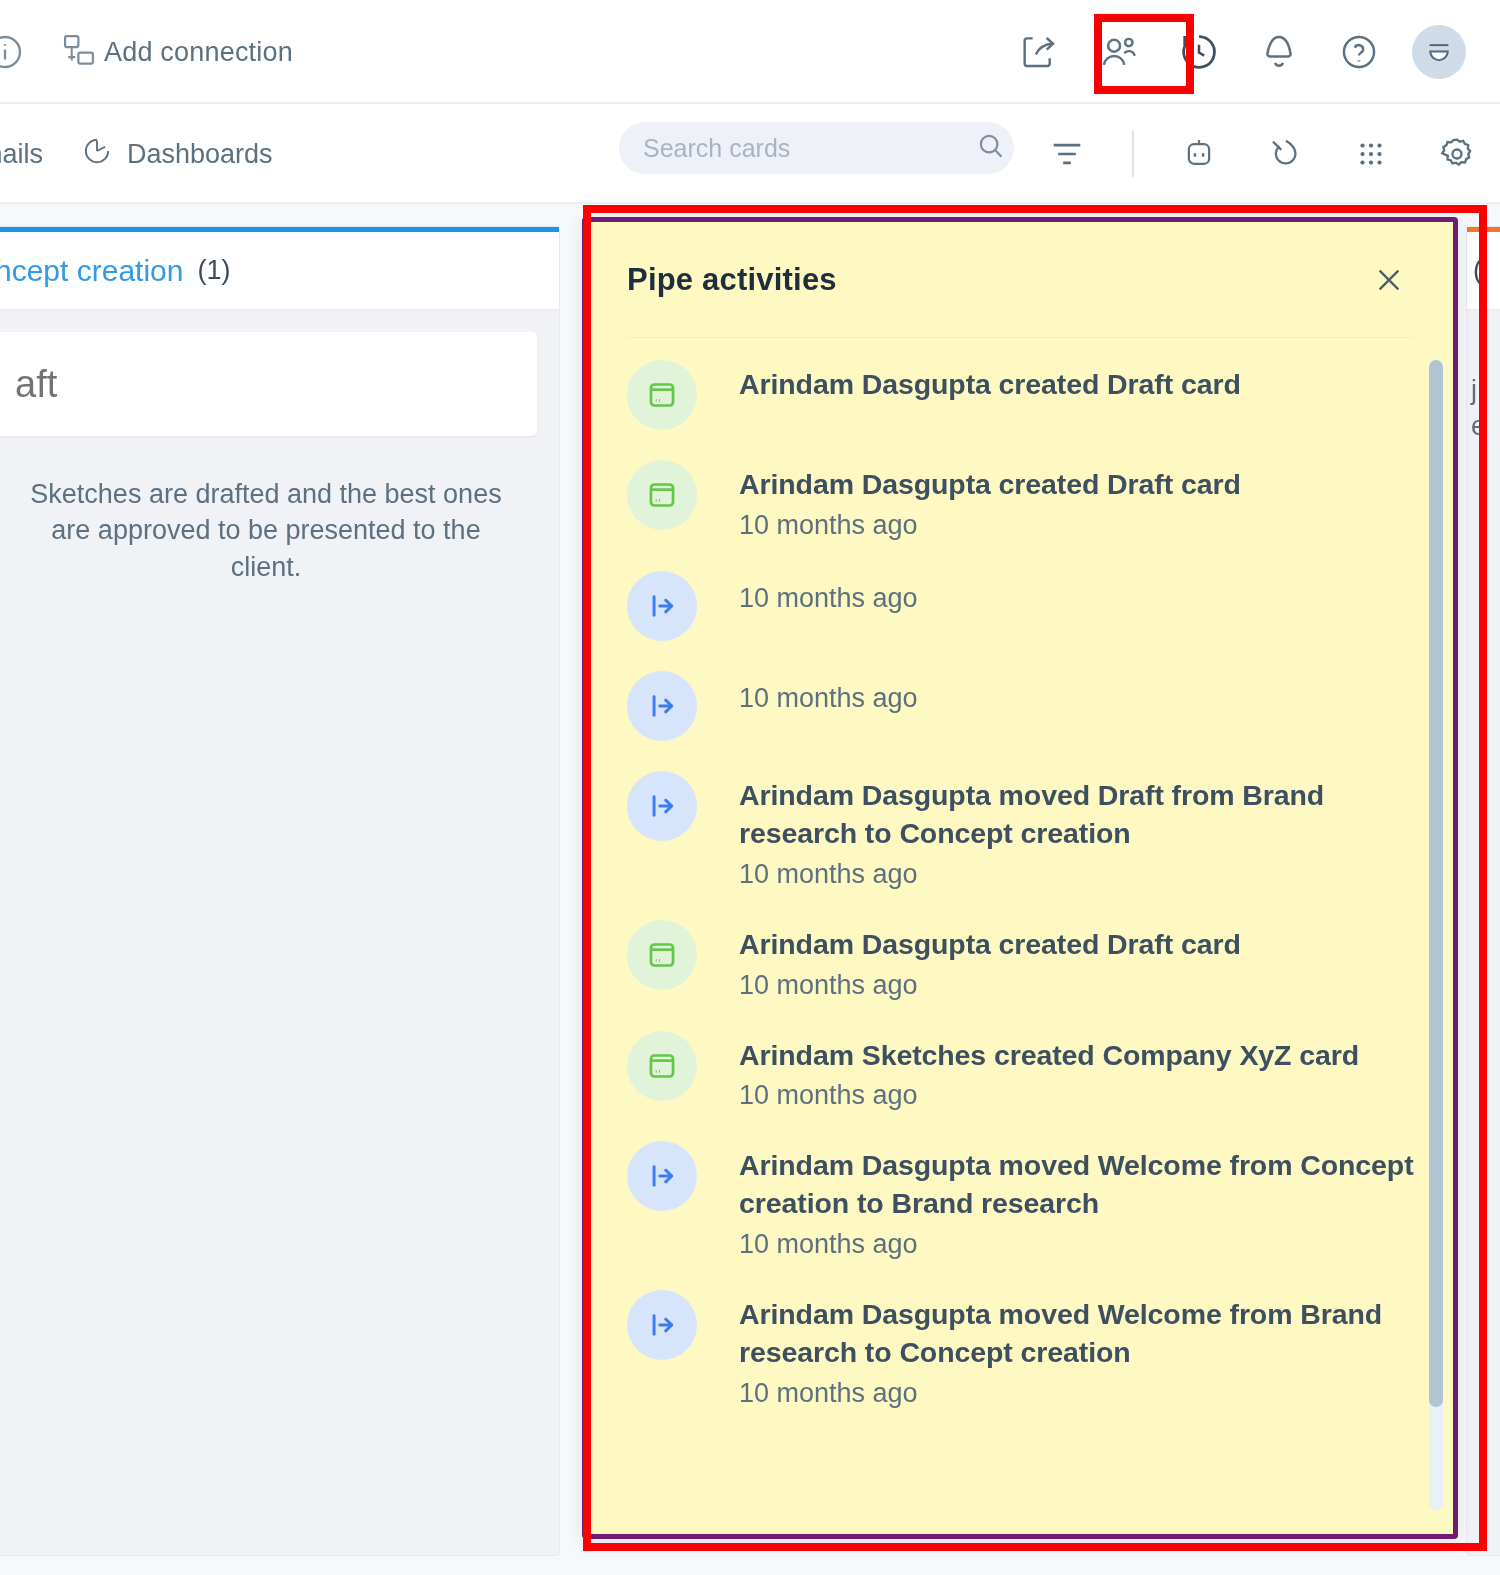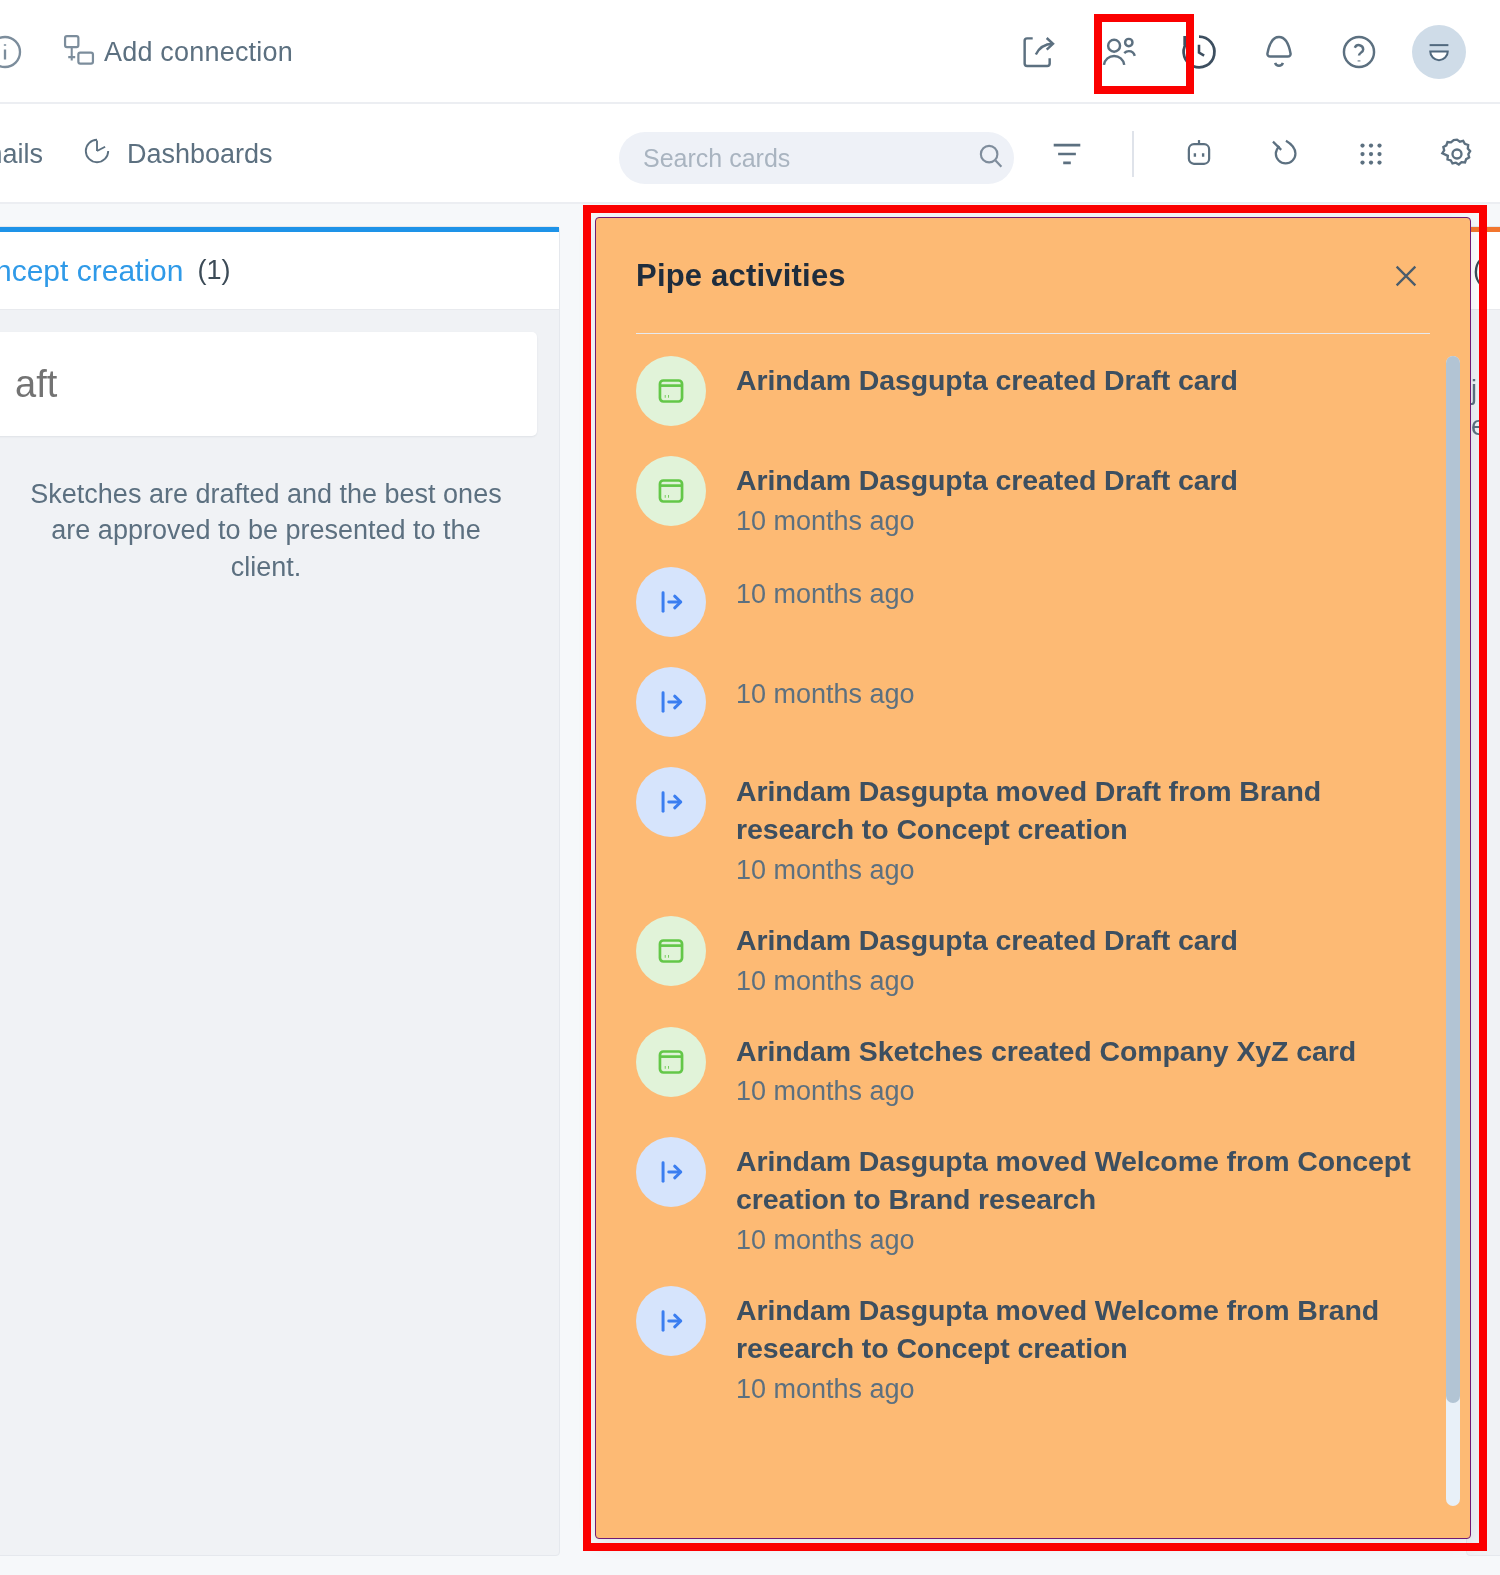--- a/index.html
+++ b/index.html
@@ -35,21 +35,21 @@
   }
 
   
   .toolbar2 {
     position: absolute; left: 0; top: 104px; width: 1500px; height: 100px;
     background: #ffffff; border-bottom: 2px solid #eceef2;
   }
   .t2-left { position: absolute; left: -52px; top: 0; height: 100px; display: flex; align-items: center; gap: 38px; }
   .t2-item { display: flex; align-items: center; gap: 14px; font-size: 27px; color: #5c7080; cursor: pointer; }
   .searchbox {
-    position: absolute; left: 619px; top: 28px; width: 395px; height: 52px;
+    position: absolute; left: 619px; top: 18px; width: 395px; height: 52px;
     background: #eef1f7; border-radius: 26px; display: flex; align-items: center;
     padding: 0 20px 0 24px; gap: 10px;
   }
   .searchbox input {
     border: 0; outline: 0; background: transparent; flex: 1;
     font-family: "Liberation Sans", sans-serif; font-size: 25px; color: #5c7080;
   }
   .searchbox input::placeholder { color: #a9b4c0; }
   .t2-icons { position: absolute; left: 1040px; top: 0; height: 100px; display: flex; align-items: center; gap: 32px; }
   .t2-sep { width: 2px; height: 46px; background: #dfe3ea; margin: 0 6px; }
@@ -86,33 +86,33 @@
     position: absolute; left: 1466px; top: 22px; width: 300px;
     background: #f0f2f5; border: 1px solid #e5e8ed; border-radius: 4px; height: 1330px;
   }
   .col-header-orange { background: #fff; border-top: 5px solid #f2762e; height: 83px;
     display: flex; align-items: center; padding-left: 6px; border-bottom: 1px solid #e8eaee; }
   .col-count-r { font-size: 27px; color: #3c4b57; }
   .col-desc-r { margin-top: 62px; font-size: 27px; color: #5c7080; line-height: 1.35; padding-left: 4px; }
 
   
   .panel {
-    position: absolute; left: 595px; top: 217px; width: 876px; height: 1322px;
-    background: #fdba74; border: 1px solid #701a75; border-radius: 4px;
+    position: absolute; left: 582px; top: 217px; width: 876px; height: 1322px;
+    background: #fef9c3; border: 5px solid #701a75; border-radius: 4px;
     box-shadow: 0 4px 18px rgba(30,50,80,.10);
     overflow: hidden;
   }
   .panel-head { height: 115px; display: flex; align-items: center; padding: 0 42px 0 40px; }
   .panel-title { font-size: 31px; font-weight: bold; color: #1f2d3d; letter-spacing: .2px; }
   .panel-close { margin-left: auto; width: 44px; height: 44px; display: flex; align-items: center; justify-content: center; cursor: pointer; }
   .panel-rule { height: 1px; background: #e6eaf0; margin: 0 40px; }
 
   .panel-list { padding: 28px 34px 20px 40px; }
   .act {
-    display: flex; gap: 30px; align-items: flex-start; padding-bottom: 36px;
+    display: flex; gap: 42px; align-items: flex-start; padding-bottom: 36px;
   }
   .act-ico {
     flex: 0 0 auto; width: 70px; height: 70px; border-radius: 50%;
     display: flex; align-items: center; justify-content: center; margin-top: -6px;
   }
   .act-ico.green { background: #e1f3d9; }
   .act-ico.blue  { background: #d6e4fc; }
   .act-txt { flex: 1; }
   .act-desc { font-size: 28.5px; font-weight: bold; color: #3d4f60; line-height: 1.33; letter-spacing: -.1px; }
   .act-time { margin-top: 6px; font-size: 27px; color: #5c7080; }

